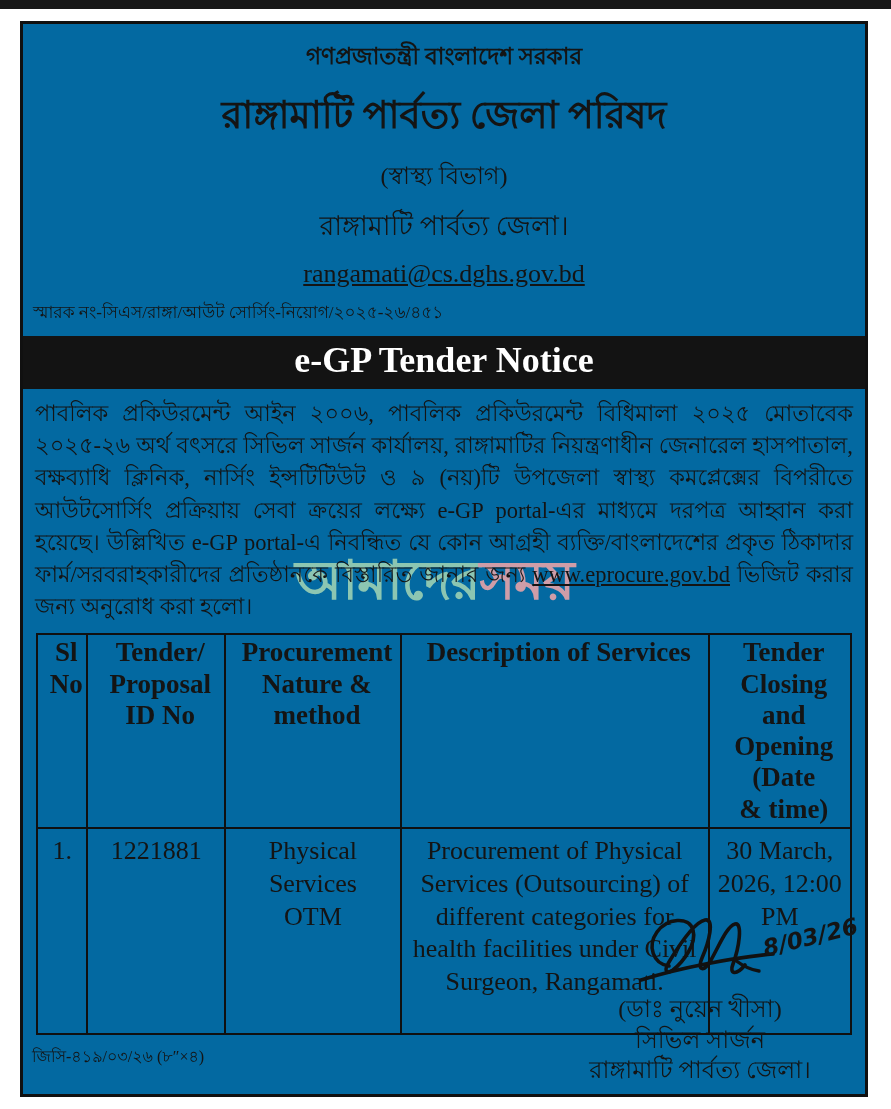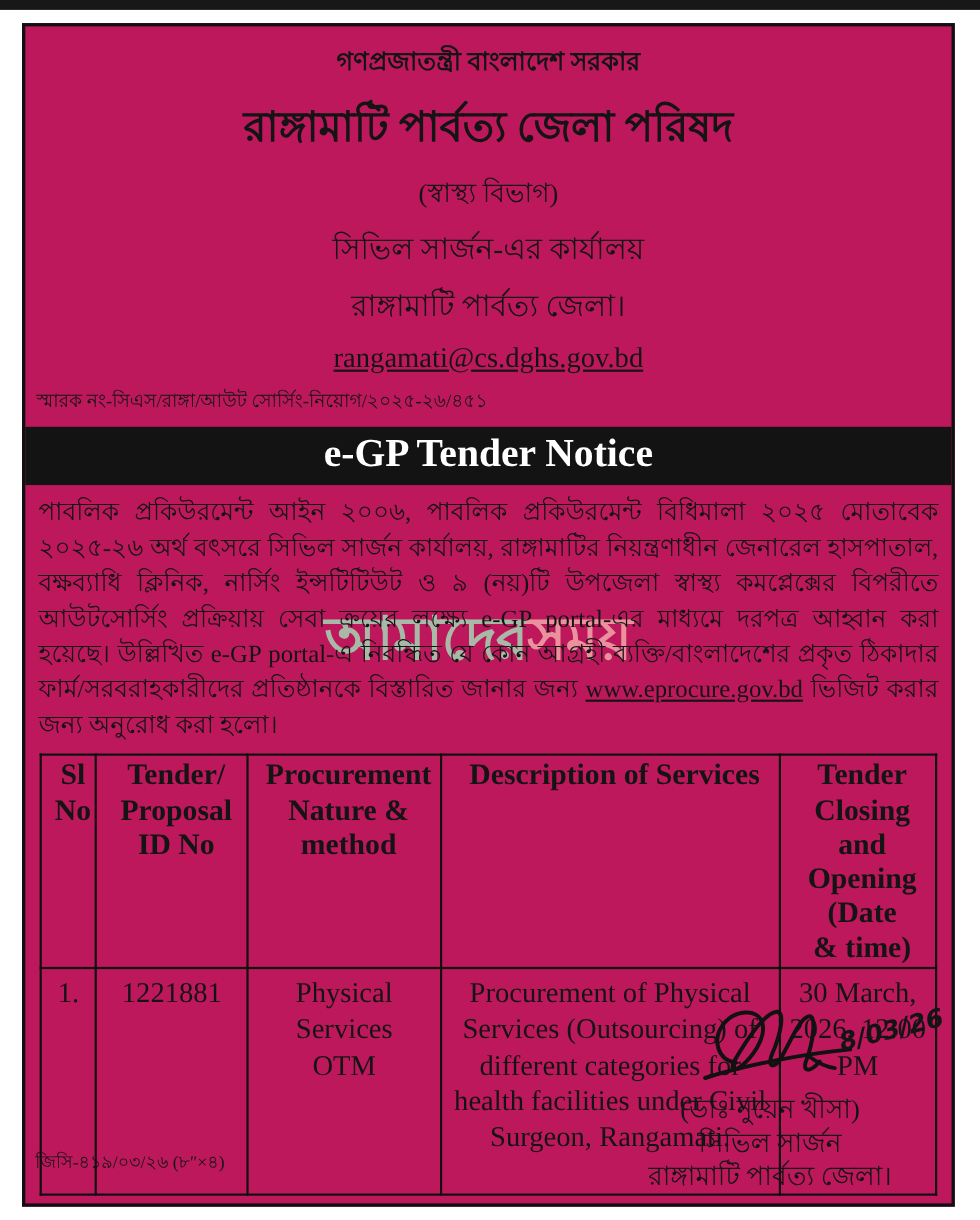--- a/index.html
+++ b/index.html
@@ -1,20 +1,20 @@
 <!DOCTYPE html>
 <html><head>
 <meta charset="utf-8">
 <style>
   * { margin: 0; padding: 0; box-sizing: border-box; }
   html, body { width: 891px; height: 1109px; background: #ffffff; overflow: hidden;
     font-family: "Liberation Serif", "DejaVu Serif", serif; color: #141414; }
   .top-bar { position: absolute; left: 0; top: 0; width: 891px; height: 9px; background: #181818; }
   .doc-frame { position: absolute; left: 20px; top: 21px; width: 848px; height: 1076px;
-    border: 3px solid #101010; background: #be185d; }
+    border: 3px solid #101010; background: #0369a1; }
 
   
   .hdr { text-align: center; padding-top: 14px; position: relative; z-index: 1; }
   .hdr-govt   { font-size: 23px; font-weight: 600; margin-bottom: 8px; }
   .hdr-org    { font-size: 38px; font-weight: 700; margin-bottom: 8px; }
   .hdr-div    { font-size: 24px; margin-bottom: 8px; }
   .hdr-office { font-size: 27px; margin-bottom: 7px; }
   .hdr-dist   { font-size: 27px; margin-bottom: 9px; }
   .hdr-email  { font-size: 26px; text-decoration: underline; color: #141414; display: inline-block; }
 
@@ -66,21 +66,20 @@
 <body>
 
 <div class="top-bar"></div>
 
 <div class="doc-frame">
 
   <div class="hdr">
     <div class="hdr-govt">গণপ্রজাতন্ত্রী বাংলাদেশ সরকার</div>
     <div class="hdr-org">রাঙ্গামাটি পার্বত্য জেলা পরিষদ</div>
     <div class="hdr-div">(স্বাস্থ্য বিভাগ)</div>
-    <div class="hdr-office">সিভিল সার্জন-এর কার্যালয়</div>
     <div class="hdr-dist">রাঙ্গামাটি পার্বত্য জেলা।</div>
     <div><span class="hdr-email">rangamati@cs.dghs.gov.bd</span></div>
   </div>
 
   <div class="meta-row">
     <span>স্মারক নং-সিএস/রাঙ্গা/আউট সোর্সিং-নিয়োগ/২০২৫-২৬/৪৫১</span>
   </div>
 
   <div class="banner">
     <span>e-GP Tender Notice</span>

